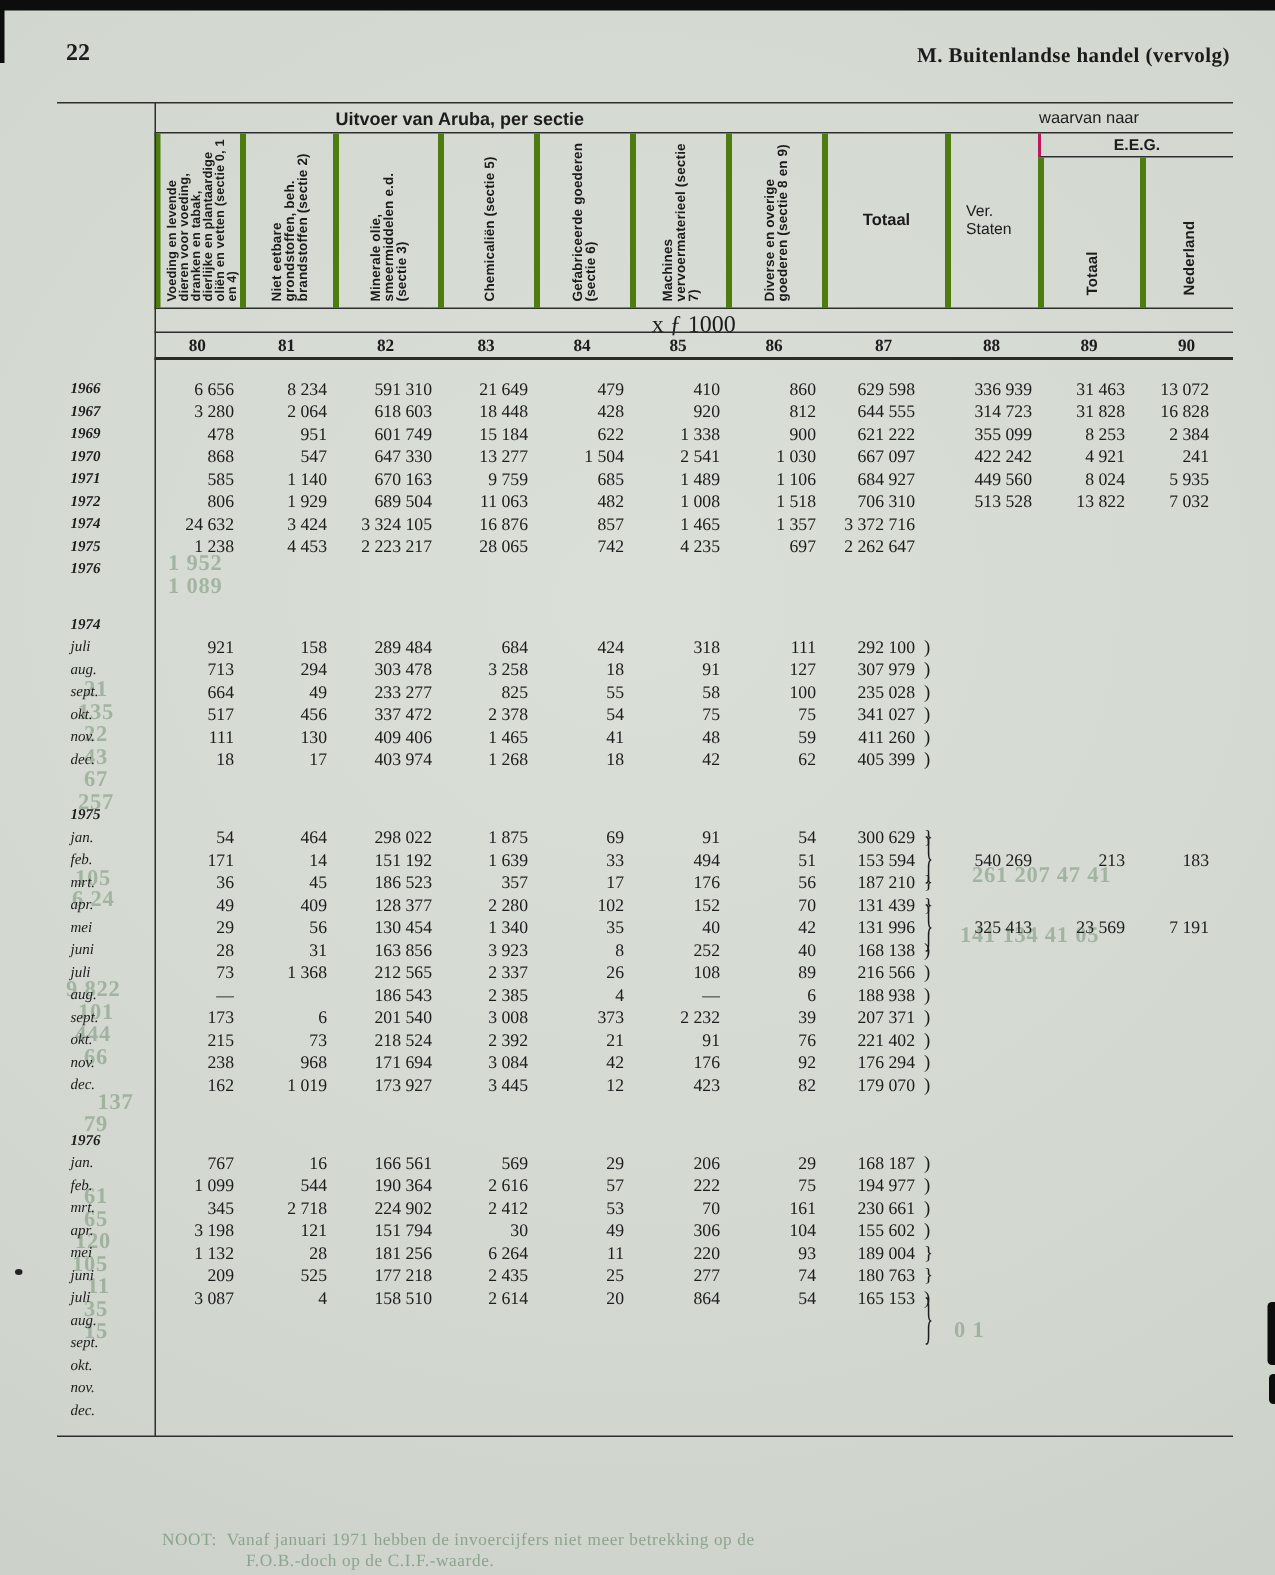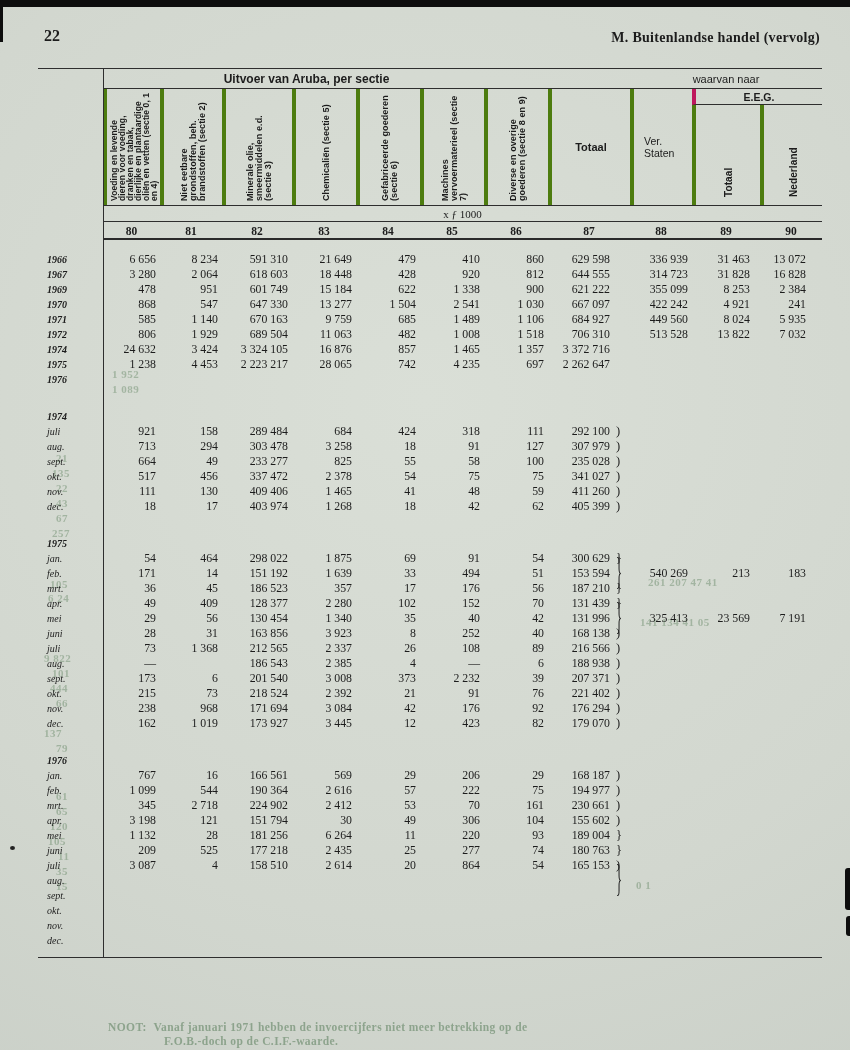--- a/index.html
+++ b/index.html
@@ -21,58 +21,58 @@
   .ptitle { position:absolute; right:30px; top:30px; font-weight:bold; font-size:14px; letter-spacing:.3px; z-index:3;}
 
   .table { position:absolute; left:38px; top:68px; width:784px; z-index:2; }
   .vline { position:absolute; left:65px; top:0; bottom:0; width:1px; background:#2e2e2e; z-index:4; }
 
   .thead { display:grid; grid-template-columns:var(--cols); grid-template-rows:20px 16px 100px; border-top:1.5px solid #2e2e2e; }
   .h-title { grid-area:1/2/2/11; border-bottom:1px solid #2e2e2e; text-align:center; padding-right:120px; padding-top:3px;
              font-family:"Liberation Sans",sans-serif; font-weight:bold; font-size:12px; }
   .h-waarvan { grid-area:1/11/2/14; border-bottom:1px solid #2e2e2e; text-align:center; padding-top:4px;
              font-family:"Liberation Sans",sans-serif; font-size:11px; }
-  .h-eeg { grid-area:2/12/3/14; border-bottom:1px solid #2e2e2e; border-left:4px solid #be185d; text-align:center; padding-top:2px;
+  .h-eeg { grid-area:2/12/3/14; border-bottom:1px solid #2e2e2e; border-left:2px solid #be185d; text-align:center; padding-top:2px;
              font-family:"Liberation Sans",sans-serif; font-size:10.5px; font-weight:bold; }
   .hcell { border-left:4px solid #4d7c0f; overflow:hidden; }
   .hcell.rot { display:flex; justify-content:center; align-items:flex-start; padding:3px 1px 4px; }
   .rot-inner { writing-mode:vertical-rl; transform:rotate(180deg); height:100%;
                font-family:"Liberation Sans",sans-serif; font-weight:bold; font-size:9px; line-height:8.8px; letter-spacing:.1px; }
   .hcell.c0 .rot-inner { font-size:8.5px; line-height:8px; }
   .hcell.short { padding-bottom:8px; }
   .hcell.short .rot-inner { font-size:10px; line-height:13px; }
   .h-flat { display:flex; align-items:center; justify-content:center; font-family:"Liberation Sans",sans-serif; }
   .h-totaal { font-weight:bold; font-size:11px; }
   .h-verstaten { font-size:10.5px; }
   .vs-inner { width:38px; text-align:left; line-height:12px; }
 
   .unit-row { display:grid; grid-template-columns:var(--cols); position:relative; height:16px; }
   .unit-row::before { content:""; position:absolute; left:65px; right:0; top:0; border-top:1px solid #2e2e2e; }
-  .unit { grid-column:2/14; text-align:center; font-size:11px; padding-top:3px; }
+  .unit { grid-column:2/14; text-align:center; font-size:16px; padding-top:3px; }
 
   .nums-row { display:grid; grid-template-columns:var(--cols); position:relative; height:19px; }
   .nums-row::before { content:""; position:absolute; left:65px; right:0; top:0; border-top:1px solid #2e2e2e; }
   .nums-row::after  { content:""; position:absolute; left:65px; right:0; bottom:0; border-bottom:2px solid #2a2a2a; }
   .ncol { padding-top:4px; text-align:center; font-weight:bold; font-size:11.5px; }
 
   .tbody { padding:12px 0 9px; border-bottom:1.5px solid #2e2e2e; }
   .gap { height:22px; }
   .row { display:grid; grid-template-columns:var(--cols); height:15px; line-height:15px; font-size:11.8px; }
   .cell { white-space:nowrap; }
   .cell.n { text-align:right; padding-right:4px; font-variant-numeric:tabular-nums; }
   .cell.e1 { padding-right:10px; }
   .cell.e2 { padding-right:16px; }
   .cell.lbl { font-style:italic; padding-left:9px; font-size:10px; }
   .row.yr .cell.lbl { font-weight:bold; }
   .brace-c { padding-left:2px; font-size:12.5px; }
   .brace-big { display:inline-block; transform:scaleY(3.05); transform-origin:50% 50%; }
 
-  .bleed { position:absolute; color:rgba(92,128,94,.42); font-weight:bold; font-size:11px;
+  .bleed { position:absolute; color:rgba(92,128,94,.42); font-weight:bold; font-size:15px;
            filter:blur(.4px); letter-spacing:.5px; z-index:1; }
-  .noot { position:absolute; left:108px; top:1020px; font-weight:bold; font-size:11.5px; line-height:14px;
+  .noot { position:absolute; left:108px; top:1020px; font-weight:normal; font-size:11.5px; line-height:14px;
           color:rgba(80,118,82,.52); filter:blur(.45px); letter-spacing:.4px; z-index:1; }
   .noot-l2 { margin-left:56px; }
 </style>
 </head>
 <body id="page">
 
 <div class="edge edge-top"></div>
 <div class="edge edge-left"></div>
 <div class="edge edge-r1"></div>
 <div class="edge edge-r2"></div>
@@ -791,21 +791,21 @@
 <span class="bleed" style="left: 56px; top: 512px;">67</span>
 <span class="bleed" style="left: 52px; top: 527px;">257</span>
 <span class="bleed" style="left: 50px; top: 578px;">105</span>
 <span class="bleed" style="left: 648px; top: 576px;">261 207 47 41</span>
 <span class="bleed" style="left: 640px; top: 616px;">141 134 41 05</span>
 <span class="bleed" style="left: 48px; top: 592px;">6 24</span>
 <span class="bleed" style="left: 44px; top: 652px;">9 822</span>
 <span class="bleed" style="left: 52px; top: 667px;">101</span>
 <span class="bleed" style="left: 50px; top: 682px;">444</span>
 <span class="bleed" style="left: 56px; top: 697px;">66</span>
-<span class="bleed" style="left: 44px; top: 727px;">137</span>
+<span class="bleed" style="left: 65px; top: 727px;">137</span>
 <span class="bleed" style="left: 56px; top: 742px;">79</span>
 <span class="bleed" style="left: 56px; top: 790px;">61</span>
 <span class="bleed" style="left: 56px; top: 805px;">65</span>
 <span class="bleed" style="left: 50px; top: 820px;">120</span>
 <span class="bleed" style="left: 48px; top: 835px;">105</span>
 <span class="bleed" style="left: 58px; top: 850px;">11</span>
 <span class="bleed" style="left: 56px; top: 865px;">35</span>
 <span class="bleed" style="left: 56px; top: 880px;">15</span>
 <span class="bleed" style="left: 636px; top: 879px;">0 1</span>
 

